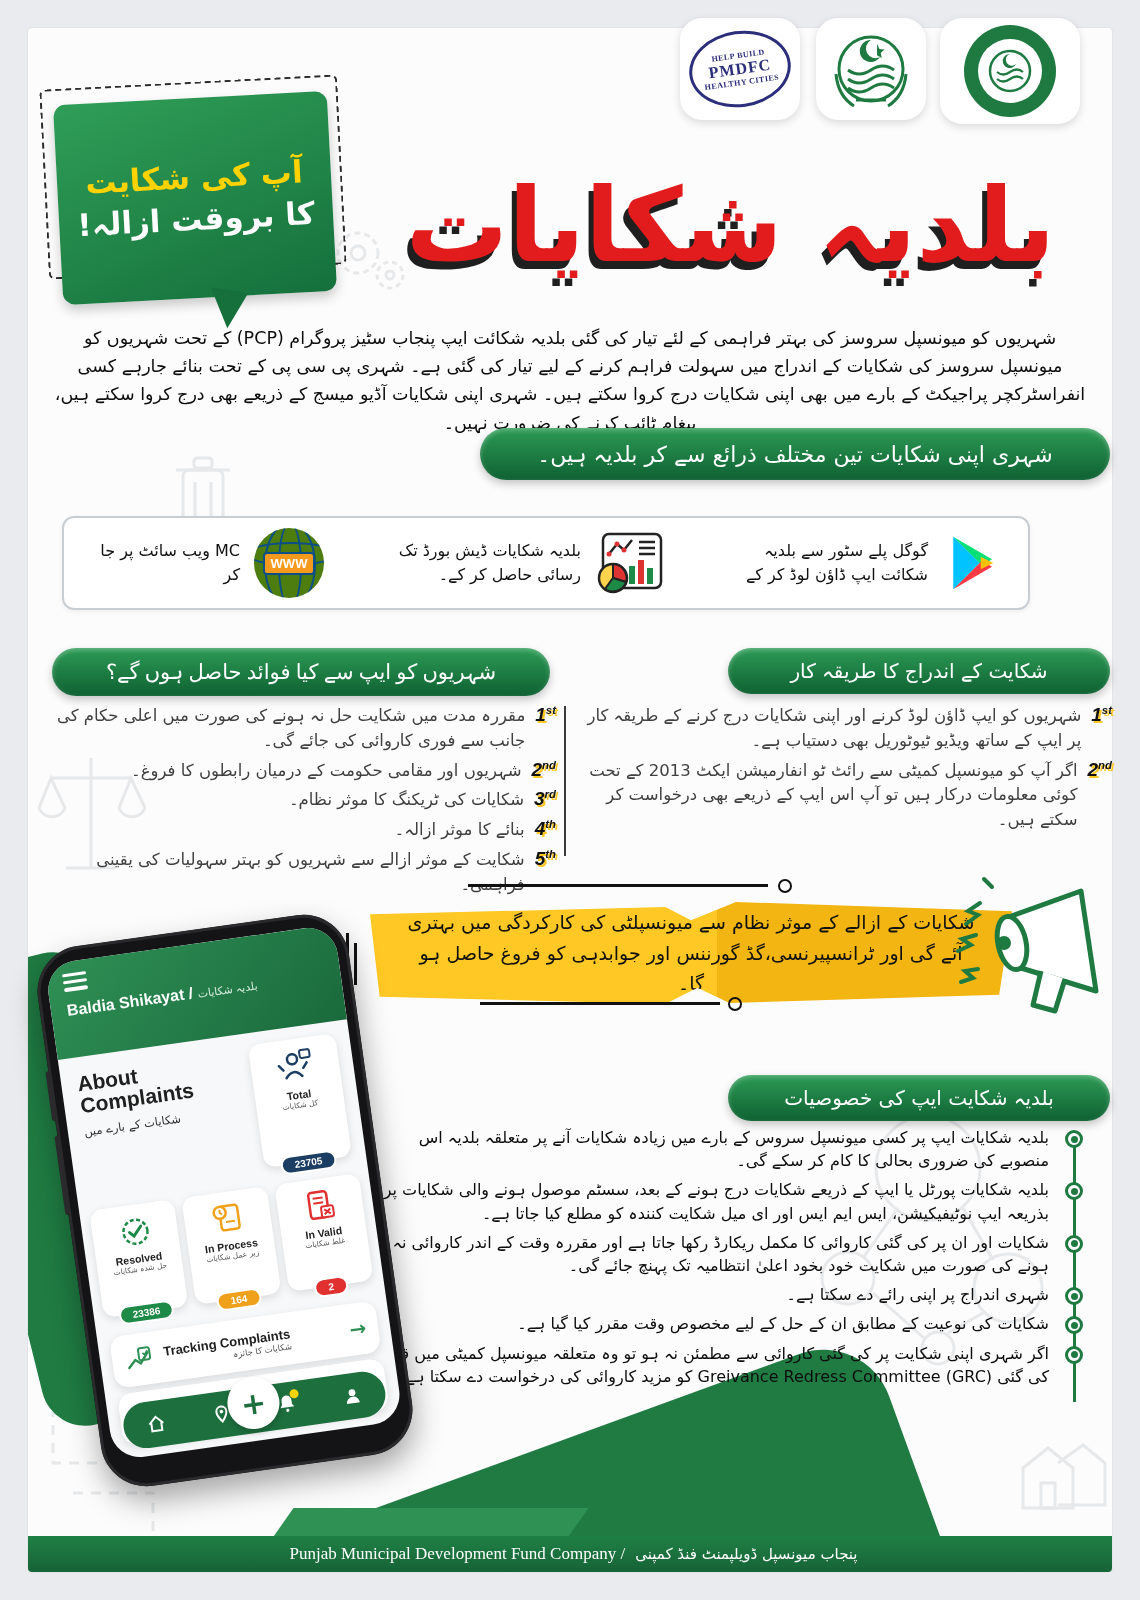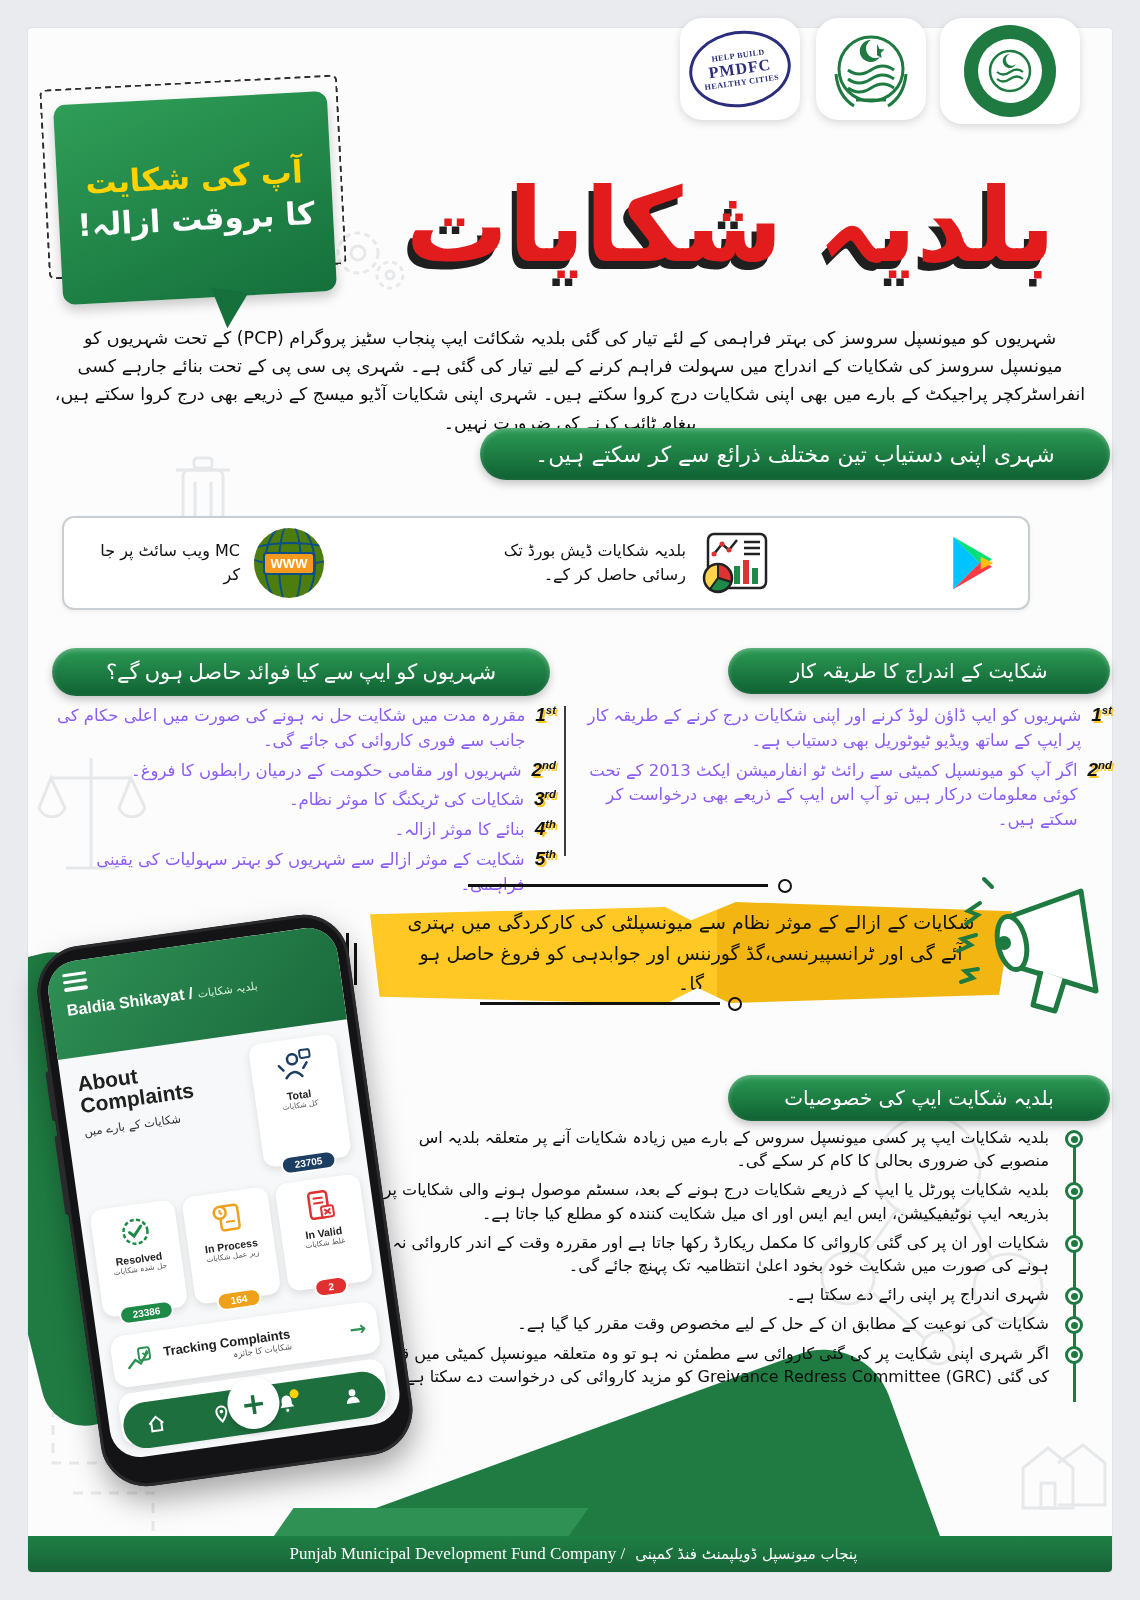--- a/index.html
+++ b/index.html
@@ -77,21 +77,21 @@
   .method .mtext{direction:rtl;text-align:right;font-size:16px;line-height:1.5;color:#111;}
   .globe{width:70px;height:70px;border-radius:50%;background:#4d7c0f;position:relative;
          display:flex;align-items:center;justify-content:center;overflow:hidden;}
   .globe .mer{position:absolute;border:2px solid #0a4f88;border-radius:50%;}
   .globe .www{position:relative;background:#f59a1c;border:2px solid #0a4f88;border-radius:4px;
               color:#fff;font-weight:bold;font-size:13px;padding:2px 6px;font-family:"Liberation Sans",sans-serif;}
 
   
   .numlist{z-index:2;}
   .numlist .item{display:flex;direction:rtl;gap:10px;margin-bottom:5px;}
-  .numlist .text{direction:rtl;text-align:right;font-size:16.5px;line-height:1.5;color:#8b5cf6;}
+  .numlist .text{direction:rtl;text-align:right;font-size:16.5px;line-height:1.5;color:#404040;}
   .ord{direction:ltr;font-family:"Liberation Sans",sans-serif;font-style:italic;font-weight:900;
        font-size:19px;color:#111;text-shadow:2px 2px 0 #ffc822;white-space:nowrap;flex:0 0 auto;}
   .ord sup{font-size:60%;}
   .benefits-list{left:12px;top:676px;width:516px;}
   .procedure-list{left:548px;top:676px;width:536px;}
   .vdivider{left:536px;top:678px;width:2px;height:150px;background:#3c3c3c;z-index:2;}
 
   
   .deco-line{position:absolute;background:#111;height:2.5px;z-index:2;}
   .deco-circle{position:absolute;width:10px;height:10px;border:2.5px solid #111;border-radius:50%;z-index:2;}
@@ -265,29 +265,30 @@
     <div class="badge-text">
       <span class="l1">آپ کی شکایت</span>
       <span class="l2">کا بروقت ازالہ!</span>
     </div>
   </div>
 
   <div class="abs main-title">بلدیہ شکایات</div>
 
   <p class="abs intro">شہریوں کو میونسپل سروسز کی بہتر فراہمی کے لئے تیار کی گئی بلدیہ شکائت ایپ پنجاب سٹیز پروگرام (PCP) کے تحت شہریوں کو میونسپل سروسز کی شکایات کے اندراج میں سہولت فراہم کرنے کے لیے تیار کی گئی ہے۔ شہری پی سی پی کے تحت بنائے جارہے کسی انفراسٹرکچر پراجیکٹ کے بارے میں بھی اپنی شکایات درج کروا سکتے ہیں۔ شہری اپنی شکایات آڈیو میسج کے ذریعے بھی درج کروا سکتے ہیں، پیغام ٹائپ کرنے کی ضرورت نہیں۔</p>
 
-  <div class="abs pill pill-channels">شہری اپنی دستیاب تین مختلف ذرائع سے کر سکتے ہیں۔</div>
+  <div class="abs pill pill-channels">شہری اپنی شکایات تین مختلف ذرائع سے کر بلدیہ ہیں۔</div>
   <div class="abs methods">
     <div class="method">
       <svg width="60" height="60" viewBox="0 0 48 48">
         <path d="M9 3 L40 21 L32 26 Z" fill="#00e076"></path>
         <path d="M9 45 L40 27 L32 22 Z" fill="#ff3a44"></path>
         <path d="M31 19 L41 24 L31 29 Z" fill="#ffc107"></path>
         <path d="M9 3 L9 45 L30 24 Z" fill="#00c3ff"></path>
       </svg>
+      <div class="mtext" style="width:196px;">گوگل پلے سٹور سے بلدیہ شکائت ایپ ڈاؤن لوڈ کر کے</div>
     </div>
     <div class="method">
       <svg width="70" height="66" viewBox="0 0 70 66">
         <rect x="8" y="4" width="58" height="54" rx="6" fill="#fff" stroke="#222" stroke-width="2.5"></rect>
         <line x1="44" y1="12" x2="60" y2="12" stroke="#222" stroke-width="2.5"></line>
         <line x1="44" y1="18" x2="60" y2="18" stroke="#222" stroke-width="2.5"></line>
         <line x1="44" y1="24" x2="60" y2="24" stroke="#222" stroke-width="2.5"></line>
         <polyline points="14,24 22,14 29,20 37,10" fill="none" stroke="#222" stroke-width="2.5"></polyline>
         <circle cx="14" cy="24" r="2.5" fill="#d33"></circle>
           <circle cx="22" cy="14" r="2.5" fill="#d33"></circle>

